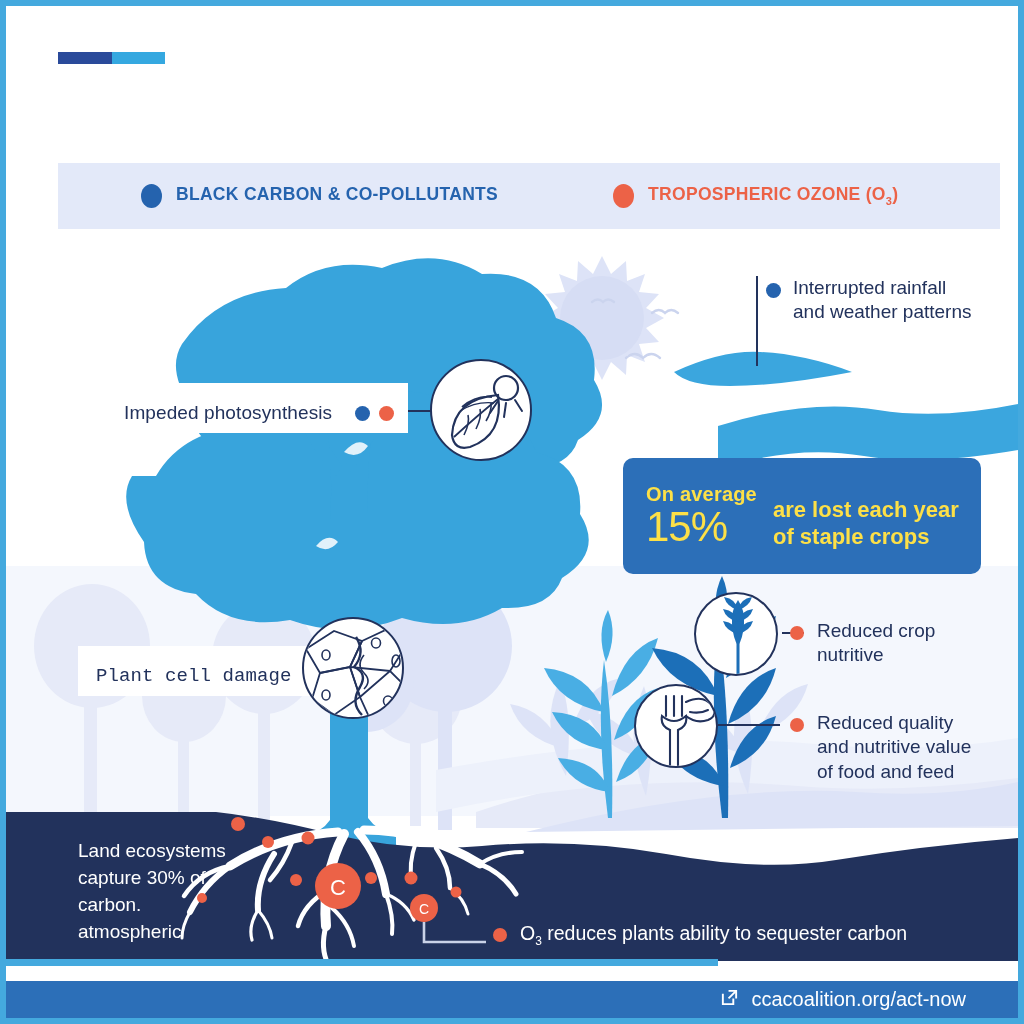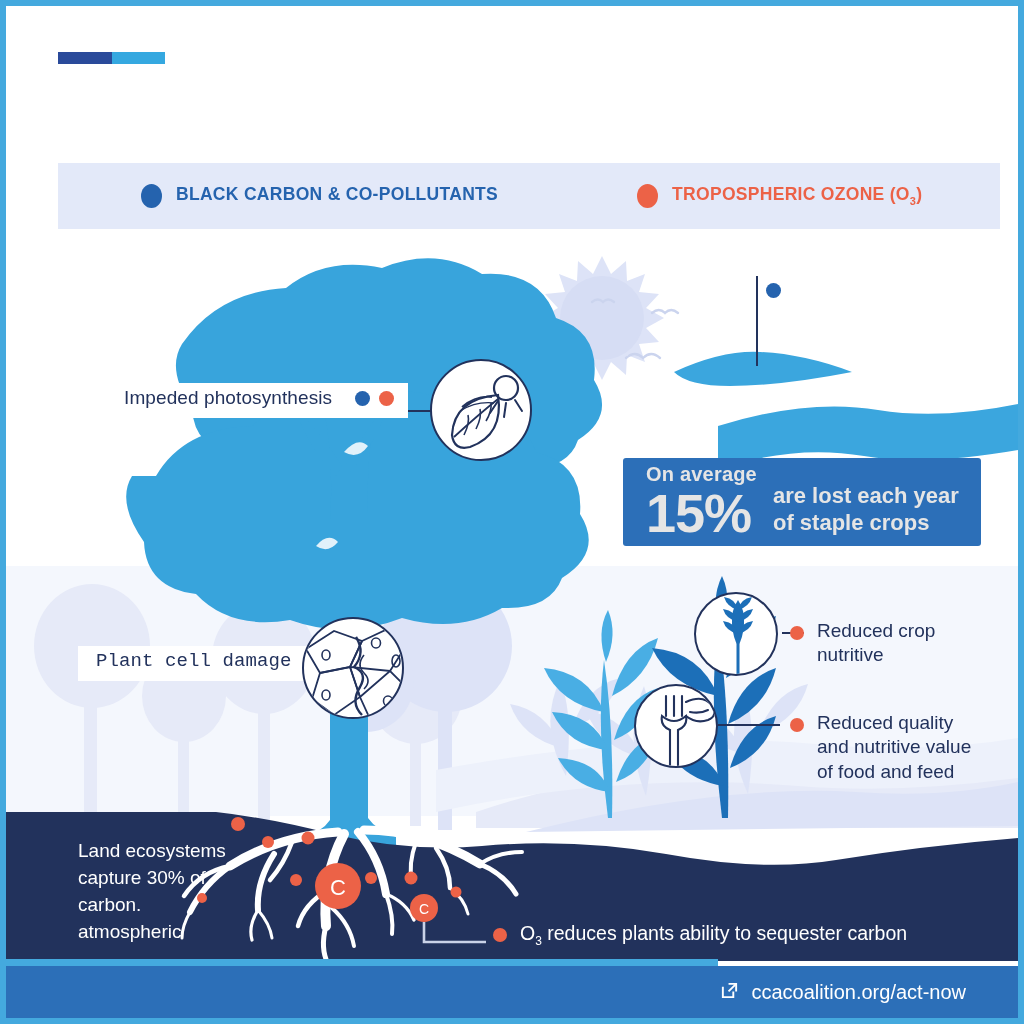--- a/index.html
+++ b/index.html
@@ -33,29 +33,29 @@
     color:#2C4C9B; line-height:1.1;
   }
 
   
   #legend {
     position:absolute; left:52px; top:157px; width:942px; height:66px;
     background:#E3E9F9; display:flex; align-items:center;
   }
   .legend-item { display:flex; align-items:flex-start;padding-left:29px; }
   .legend-item.first { margin-left:54px; }
-  .legend-item.second { margin-left:110px; }
+  .legend-item.second { margin-left:86px; }
   .legend-dot { width:21px; height:24px; border-radius:50%; margin-right:14px; flex:0 0 auto; }
   .legend-label { font-size:17.5px; font-weight:bold; letter-spacing:.3px; }
   .legend-label sub { font-size:11px; }
 
   
   .callout {
     position:absolute; background:#FFFFFF; display:flex; align-items:center;
-    padding:4px 14px 9px 18px; white-space:nowrap;
+    padding:19px 14px 9px 18px; white-space:nowrap;
   }
   .callout .ctext { font-size:19px; color:#22325C; letter-spacing:.1px; }
   .callout .cdots { display:flex; margin-left:14px; }
   .cdot { width:15px; height:15px; border-radius:50%; margin-left:9px; }
   .cdot.blue { background:#2563AE; }
   .cdot.orange { background:#EC6247; }
 
   #callout-photo { left:100px; top:377px; }
   #callout-cell  { left:72px;  top:640px;font-family:Liberation Mono, monospace; }
 
@@ -75,27 +75,27 @@
   #icon-fork { left:628px; top:678px; width:84px;  height:84px; }
 
   
   #rain-line { position:absolute; left:750px; top:270px; width:2px; height:90px; background:#22325C; }
   #rain-note { position:absolute; left:760px; top:270px; display:flex; }
   #rain-note .rdot { width:15px; height:15px; border-radius:50%; background:#2563AE; margin-top:7px; flex:0 0 auto; }
   #rain-note .rtext { margin-left:12px; font-size:19px; line-height:1.25; color:#22325C; }
 
   
   #stat-box {
-    position:absolute; left:617px; top:452px; width:358px; height:88px;
-    background:#2C6FB8; border-radius:3px; color:#e5e5e5;
+    position:absolute; left:617px; top:452px; width:358px; height:116px;
+    background:#2C6FB8; border-radius:10px; color:#fde047;
     display:flex; align-items:center;
   }
   #stat-left { padding-left:23px; line-height:1; }
   #stat-avg { font-size:20px; font-weight:bold; letter-spacing:.2px; }
-  #stat-num { font-size:54px; font-weight:bold; letter-spacing:-1px; margin-top:2px; }
+  #stat-num { font-size:42px; font-weight:normal; letter-spacing:-1px; margin-top:2px; }
   #stat-right { margin-left:16px; font-size:22px; font-weight:bold; line-height:1.25; margin-top:14px; }
 
   
   .rnote { position:absolute; display:flex; }
   .rnote .ndot { width:14px; height:14px; border-radius:50%; background:#EC6247; margin-top:7px; flex:0 0 auto; }
   .rnote .ntext { margin-left:13px; font-size:19px; line-height:1.28; color:#22325C; }
   #note-crop { left:784px; top:613px; }
   #note-qual { left:784px; top:705px; }
   .hline { position:absolute; height:2px; background:#22325C; }
 
@@ -104,21 +104,21 @@
     position:absolute; left:72px; top:832px; width:210px;
     font-size:19px; line-height:1.42; color:#FFFFFF;
   }
   #seq-note { position:absolute; left:487px; top:916px; display:flex; align-items:center; }
   #seq-note .sdot { width:14px; height:14px; border-radius:50%; background:#EC6247; flex:0 0 auto; }
   #seq-note .stext { margin-left:13px; font-size:19.5px; color:#FFFFFF; white-space:nowrap; }
   #seq-note .stext sub { font-size:12px; }
 
   
   #footer-bar {
-    position:absolute; left:0; bottom:0; width:1012px; height:52px;
+    position:absolute; left:0; bottom:0; width:1012px; height:37px;
     background:#2C6FB8; display:flex; align-items:center; justify-content:flex-end;
   }
   #footer-link { display:flex; align-items:center; margin-right:52px; }
   #footer-link .ftext { margin-left:12px; font-size:20px; color:#FFFFFF; }
   #footer-strip { position:absolute; left:0; bottom:52px; width:712px; height:7px; background:#44A9DE; }
 </style>
 </head>
 <body>
 
 <div id="poster">
@@ -361,20 +361,24 @@
         <ellipse cx="84" cy="82" rx="4.5" ry="5"></ellipse>
       </g>
       <path d="M52,18 q10,16 -2,30 q14,6 6,20 q-10,16 2,28" fill="none" stroke="#22325C" stroke-width="2.4"></path>
       <path d="M60,36 q-8,10 0,18 q8,8 0,16" fill="none" stroke="#22325C" stroke-width="1.6"></path>
     </svg>
   </div>
 
   <div id="rain-line"></div>
   <div id="rain-note">
     <span class="rdot"></span>
+    <span class="rtext">
+      <span>Interrupted rainfall</span><br>
+      <span>and weather patterns</span>
+    </span>
   </div>
 
   <div id="stat-box">
     <div id="stat-left">
       <div id="stat-avg">On average</div>
       <div id="stat-num">15%</div>
     </div>
     <div id="stat-right">
       <div>are lost each year</div>
       <div>of staple crops</div>

